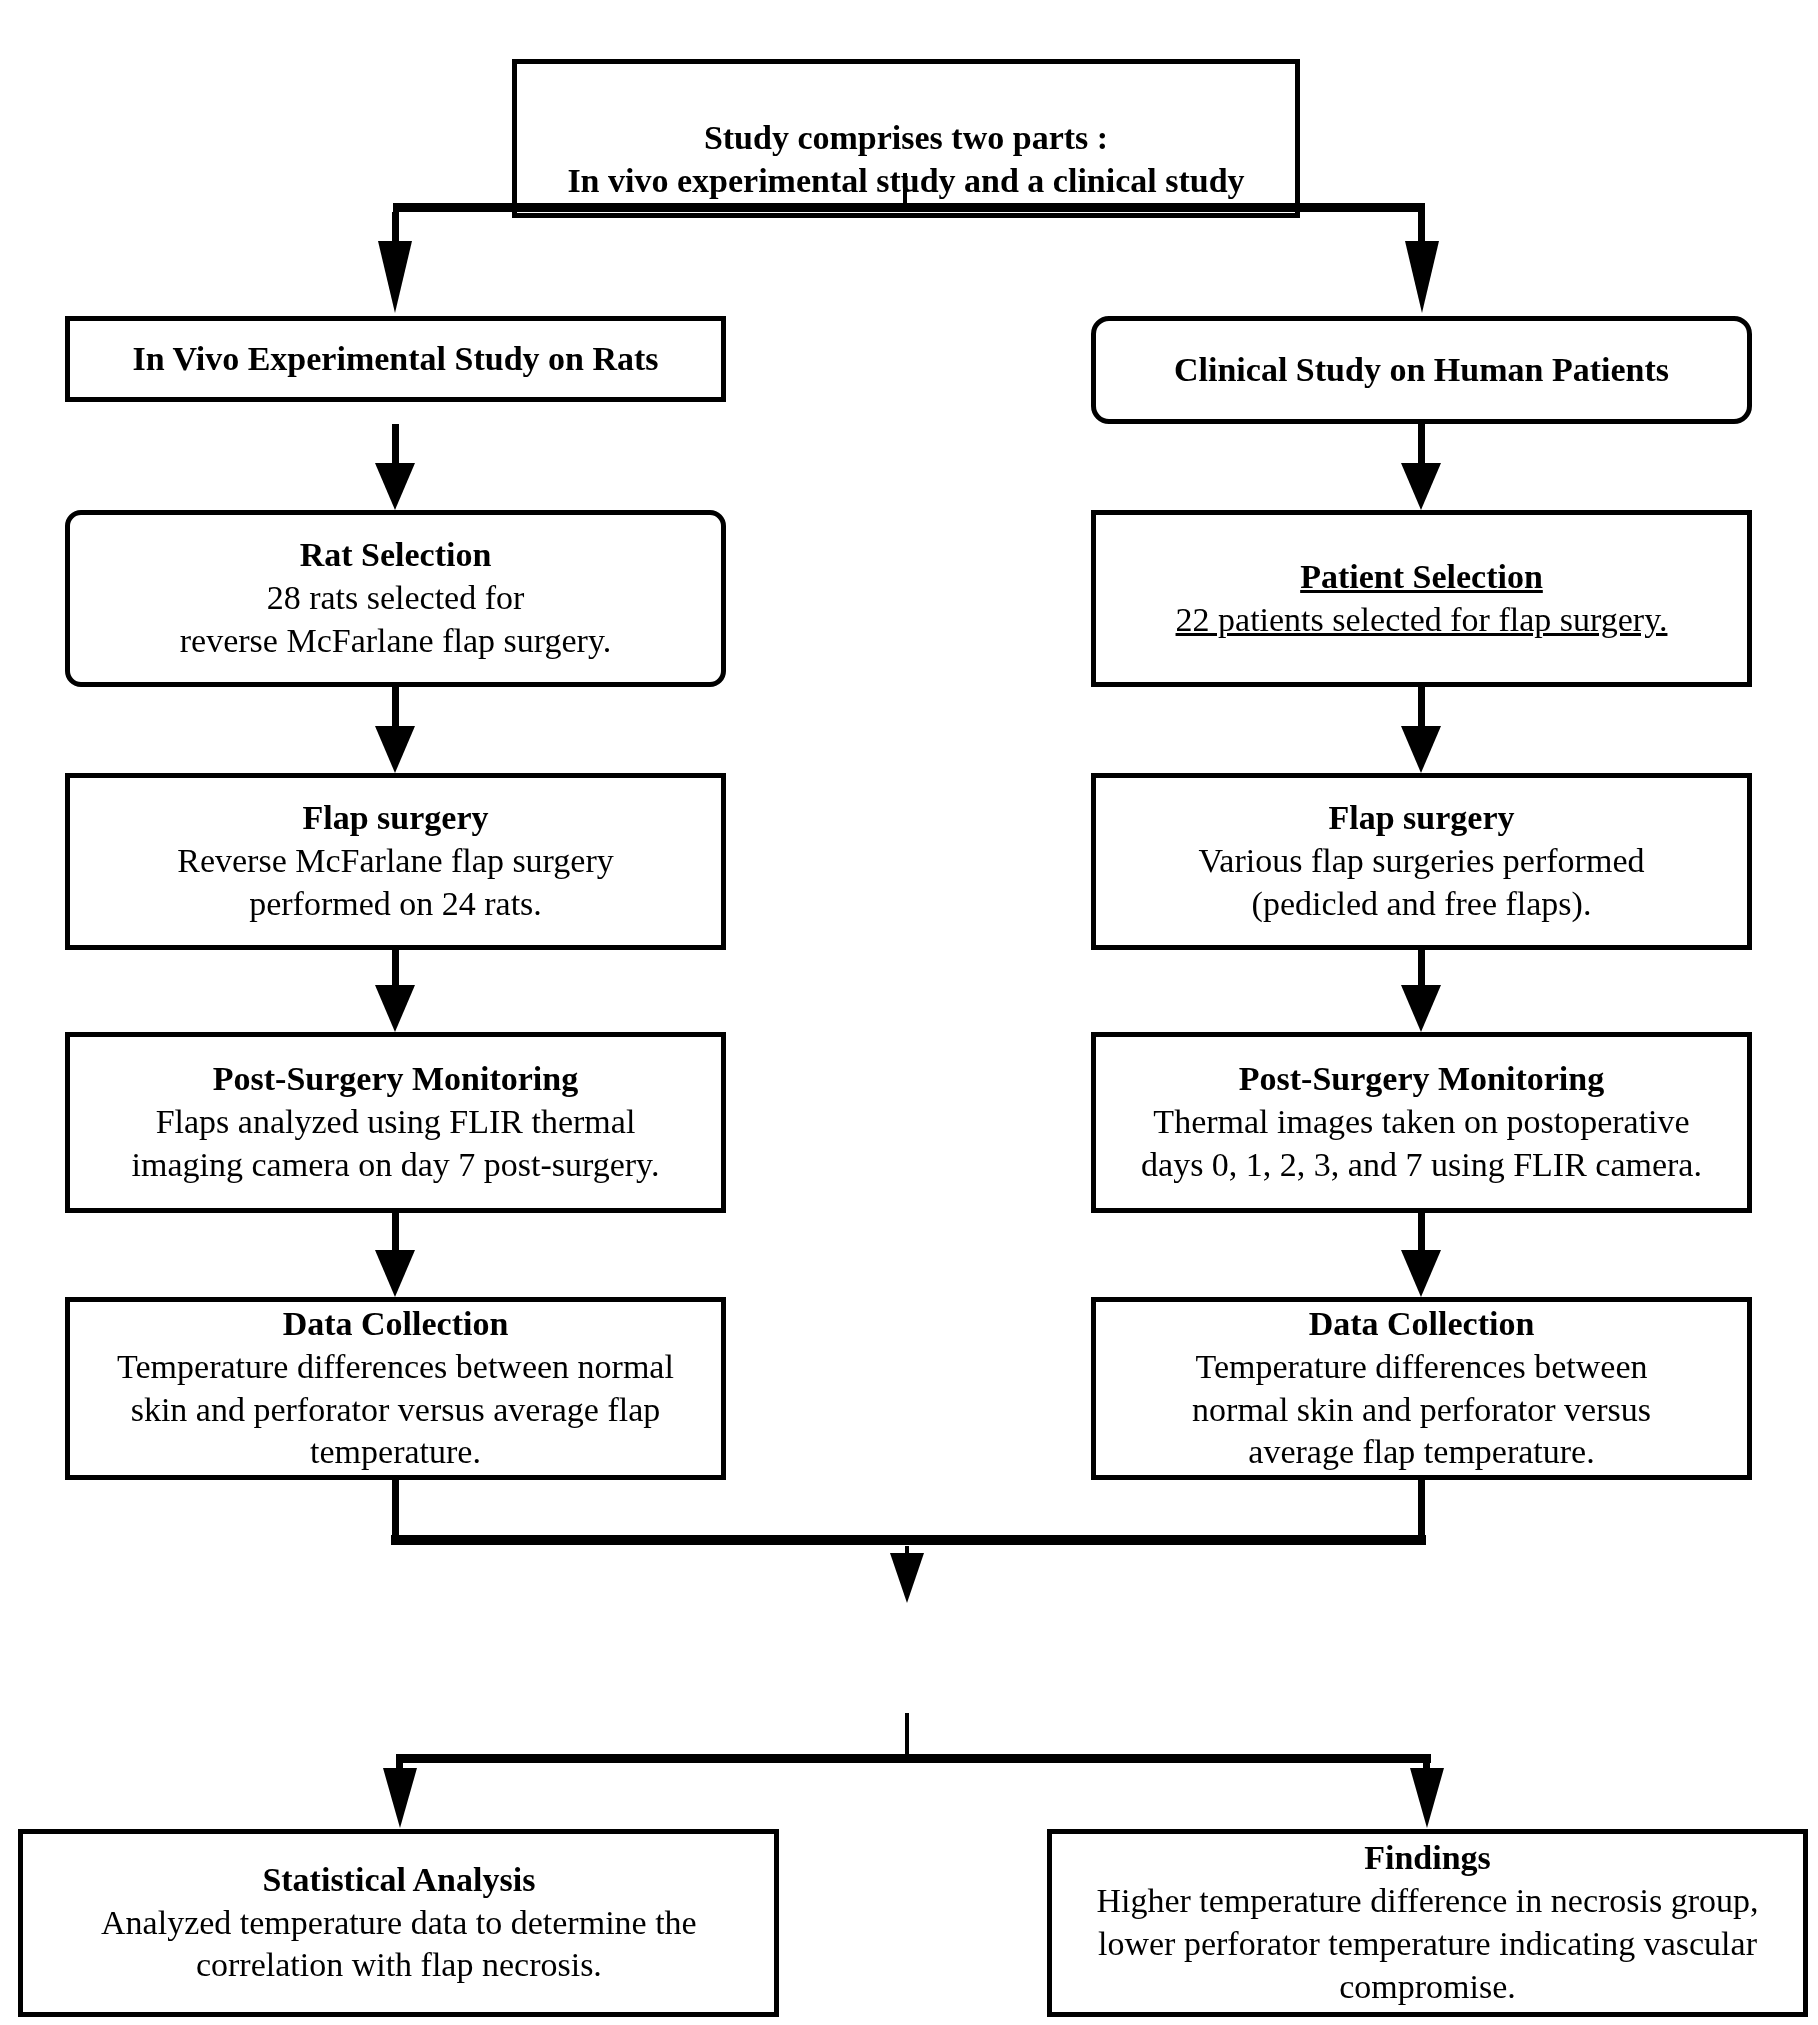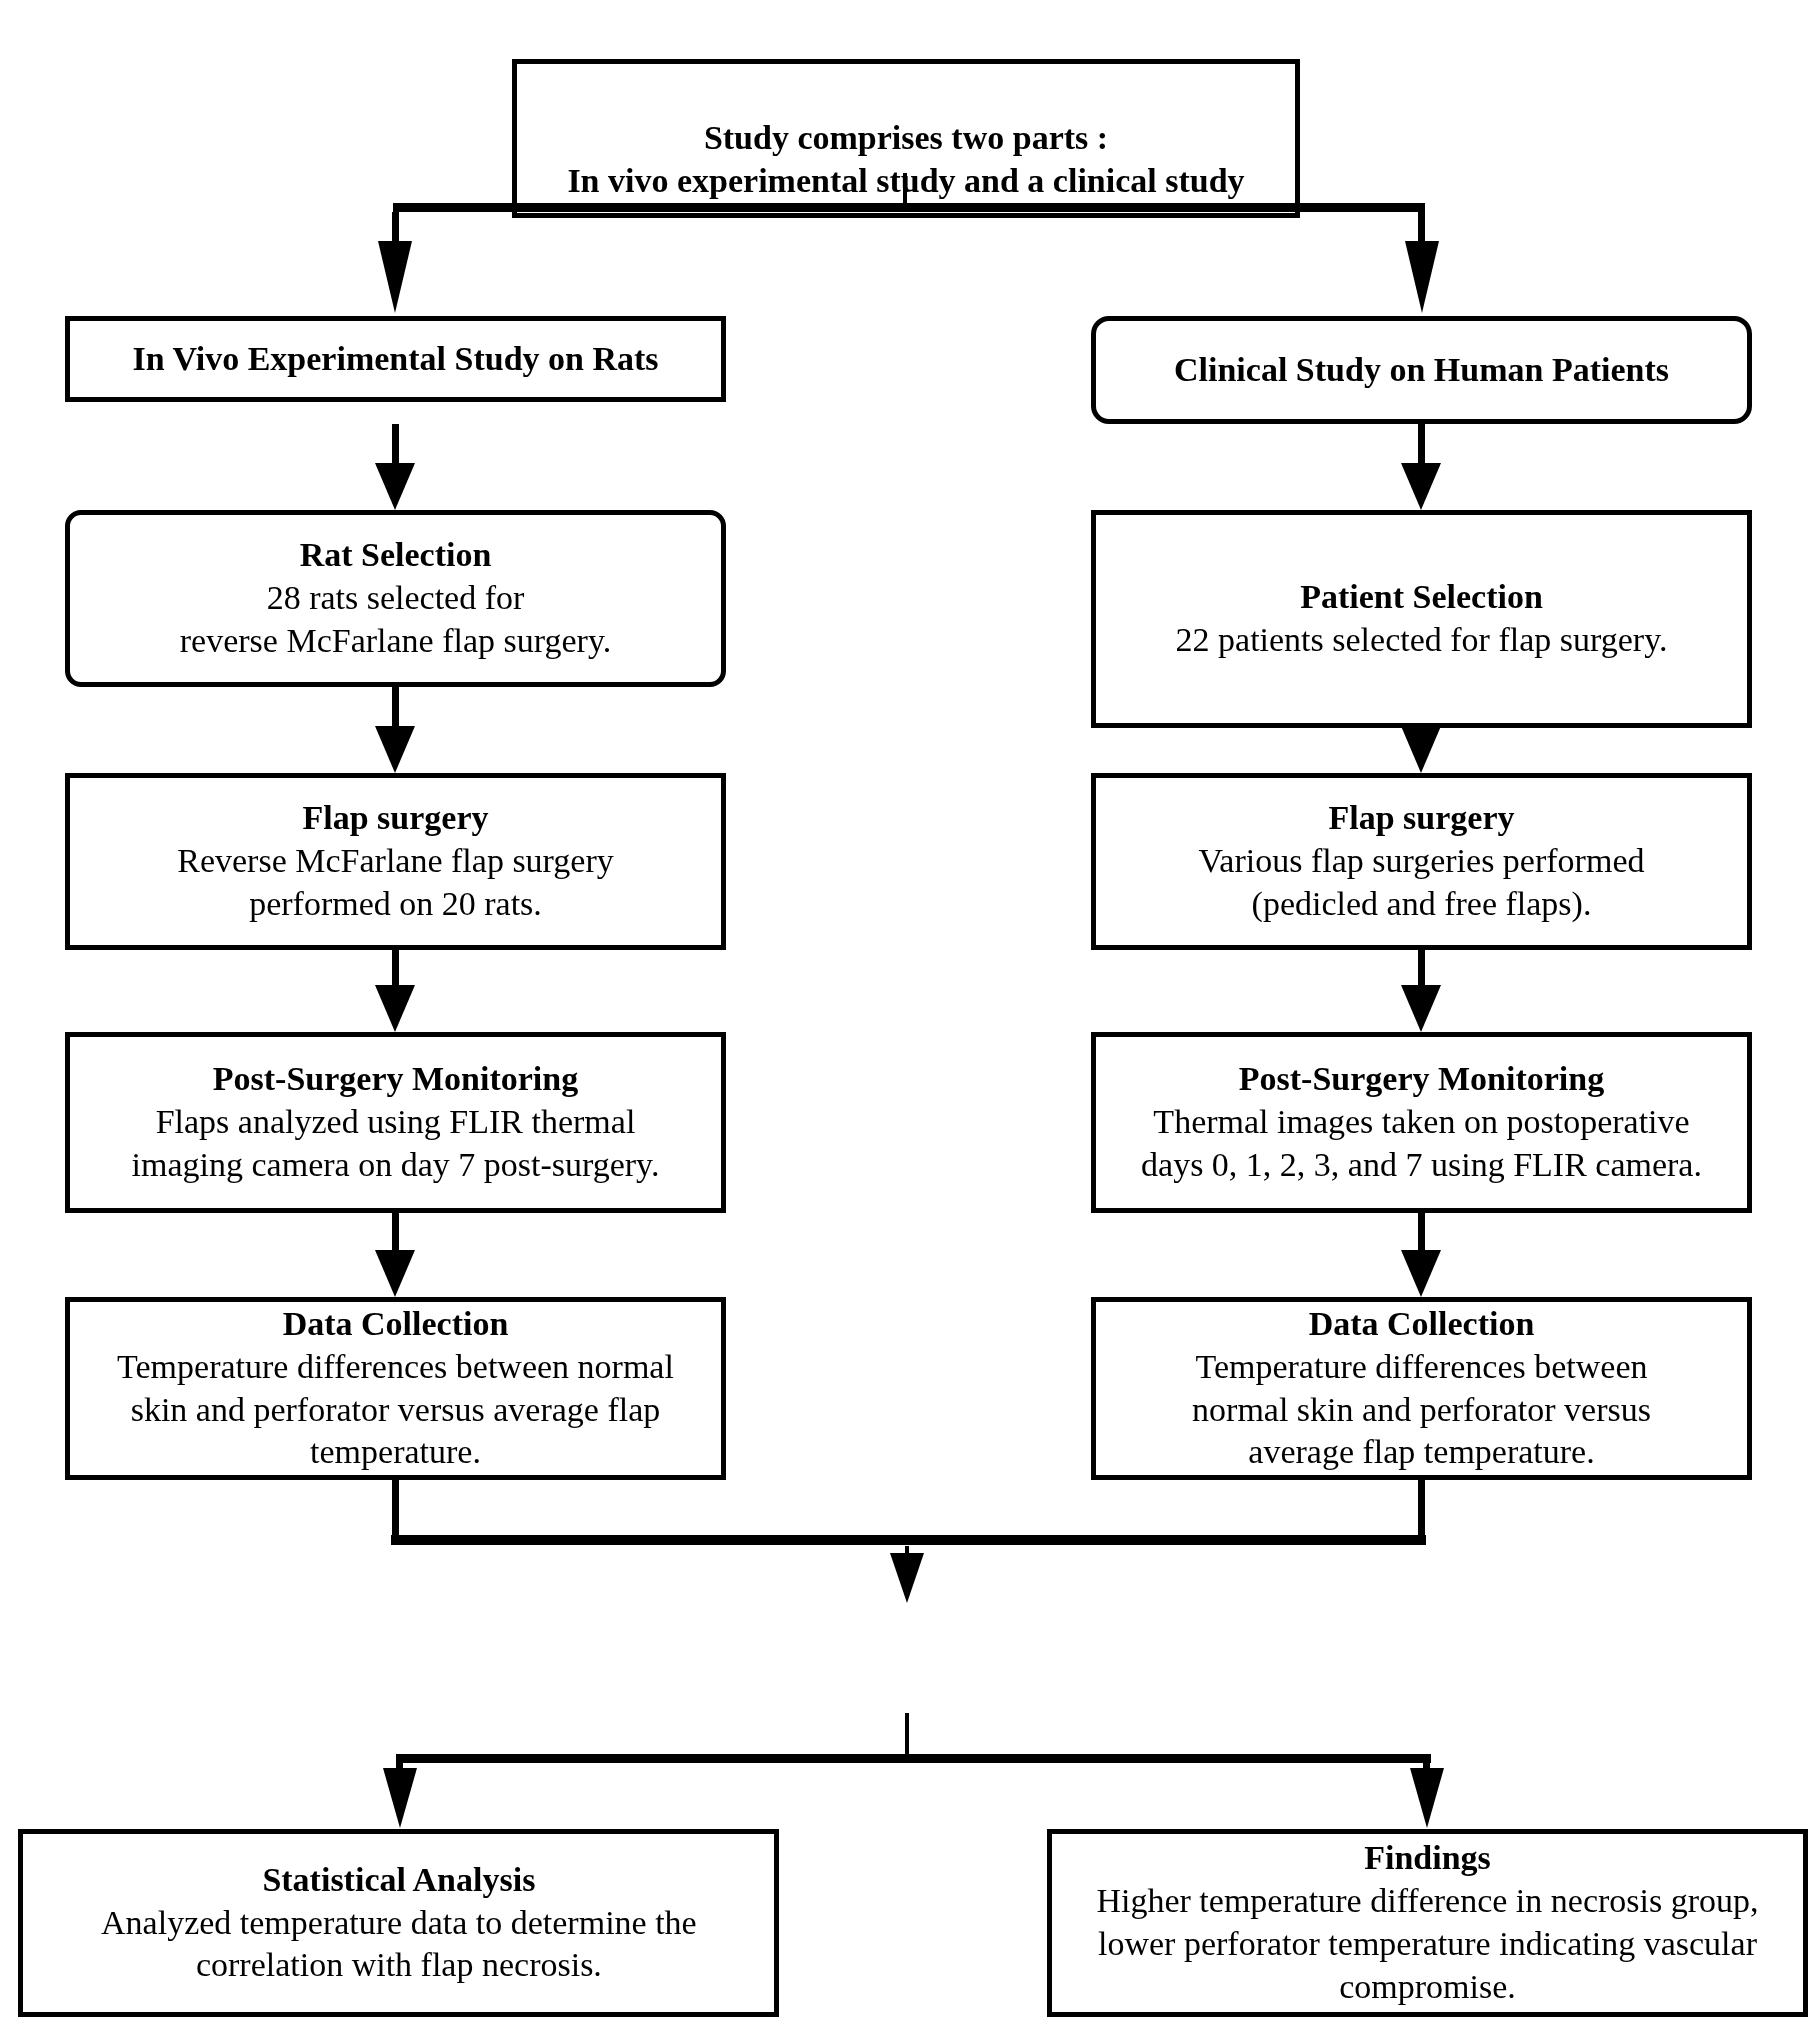--- a/index.html
+++ b/index.html
@@ -84,35 +84,35 @@
   <div class="head" style="left:1401px; top:1250px;"></div>
 
   <div class="box" style="left:65px; top:510px; width:661px; height:177px;border-radius:16px;">
     <div class="t">Rat Selection</div>
     <div class="body">28 rats selected for
 reverse McFarlane flap surgery.</div>
   </div>
   <div class="box" style="left:65px; top:773px; width:661px; height:177px;">
     <div class="t">Flap surgery</div>
     <div class="body">Reverse McFarlane flap surgery
-performed on 20 rats.</div>
+performed on 24 rats.</div>
   </div>
   <div class="box" style="left:65px; top:1032px; width:661px; height:181px;">
     <div class="t">Post-Surgery Monitoring</div>
     <div class="body">Flaps analyzed using FLIR thermal
 imaging camera on day 7 post-surgery.</div>
   </div>
   <div class="box" style="left:65px; top:1297px; width:661px; height:183px;">
     <div class="t">Data Collection</div>
     <div class="body">Temperature differences between normal
 skin and perforator versus average flap
 temperature.</div>
   </div>
 
-  <div class="box" style="left:1091px; top:510px; width:661px; height:218px;">
+  <div class="box" style="left:1091px; top:510px; width:661px; height:177px;text-decoration:underline;">
     <div class="t">Patient Selection</div>
     <div class="body">22 patients selected for flap surgery.</div>
   </div>
   <div class="box" style="left:1091px; top:773px; width:661px; height:177px;">
     <div class="t">Flap surgery</div>
     <div class="body">Various flap surgeries performed
 (pedicled and free flaps).</div>
   </div>
   <div class="box" style="left:1091px; top:1032px; width:661px; height:181px;">
     <div class="t">Post-Surgery Monitoring</div>

